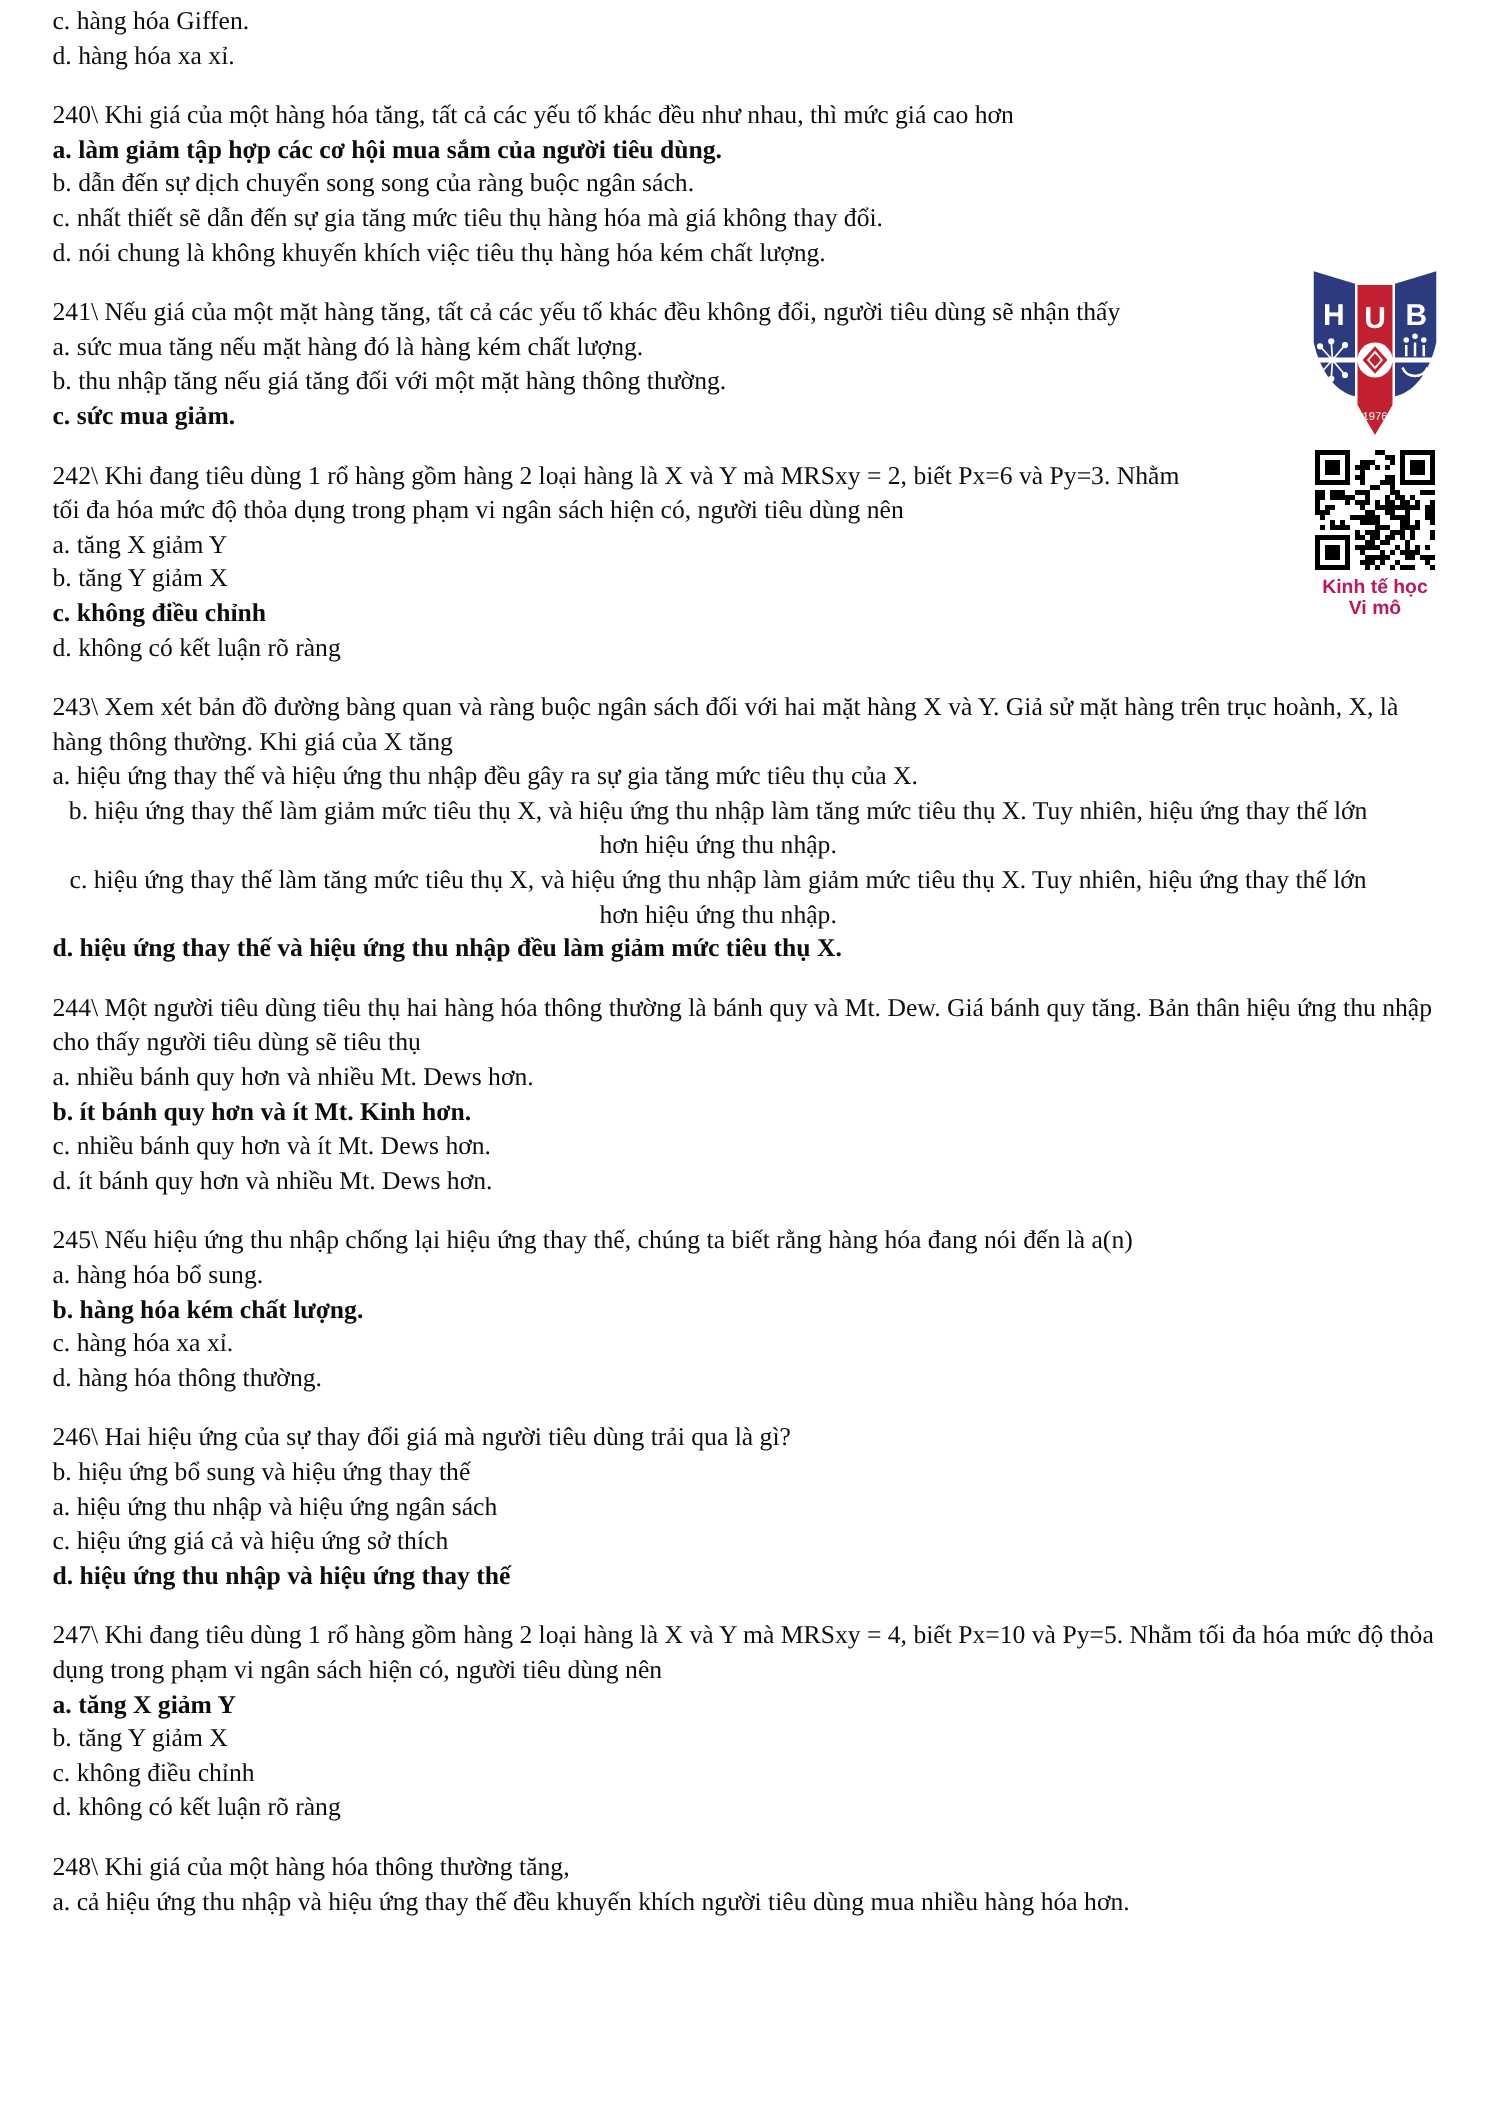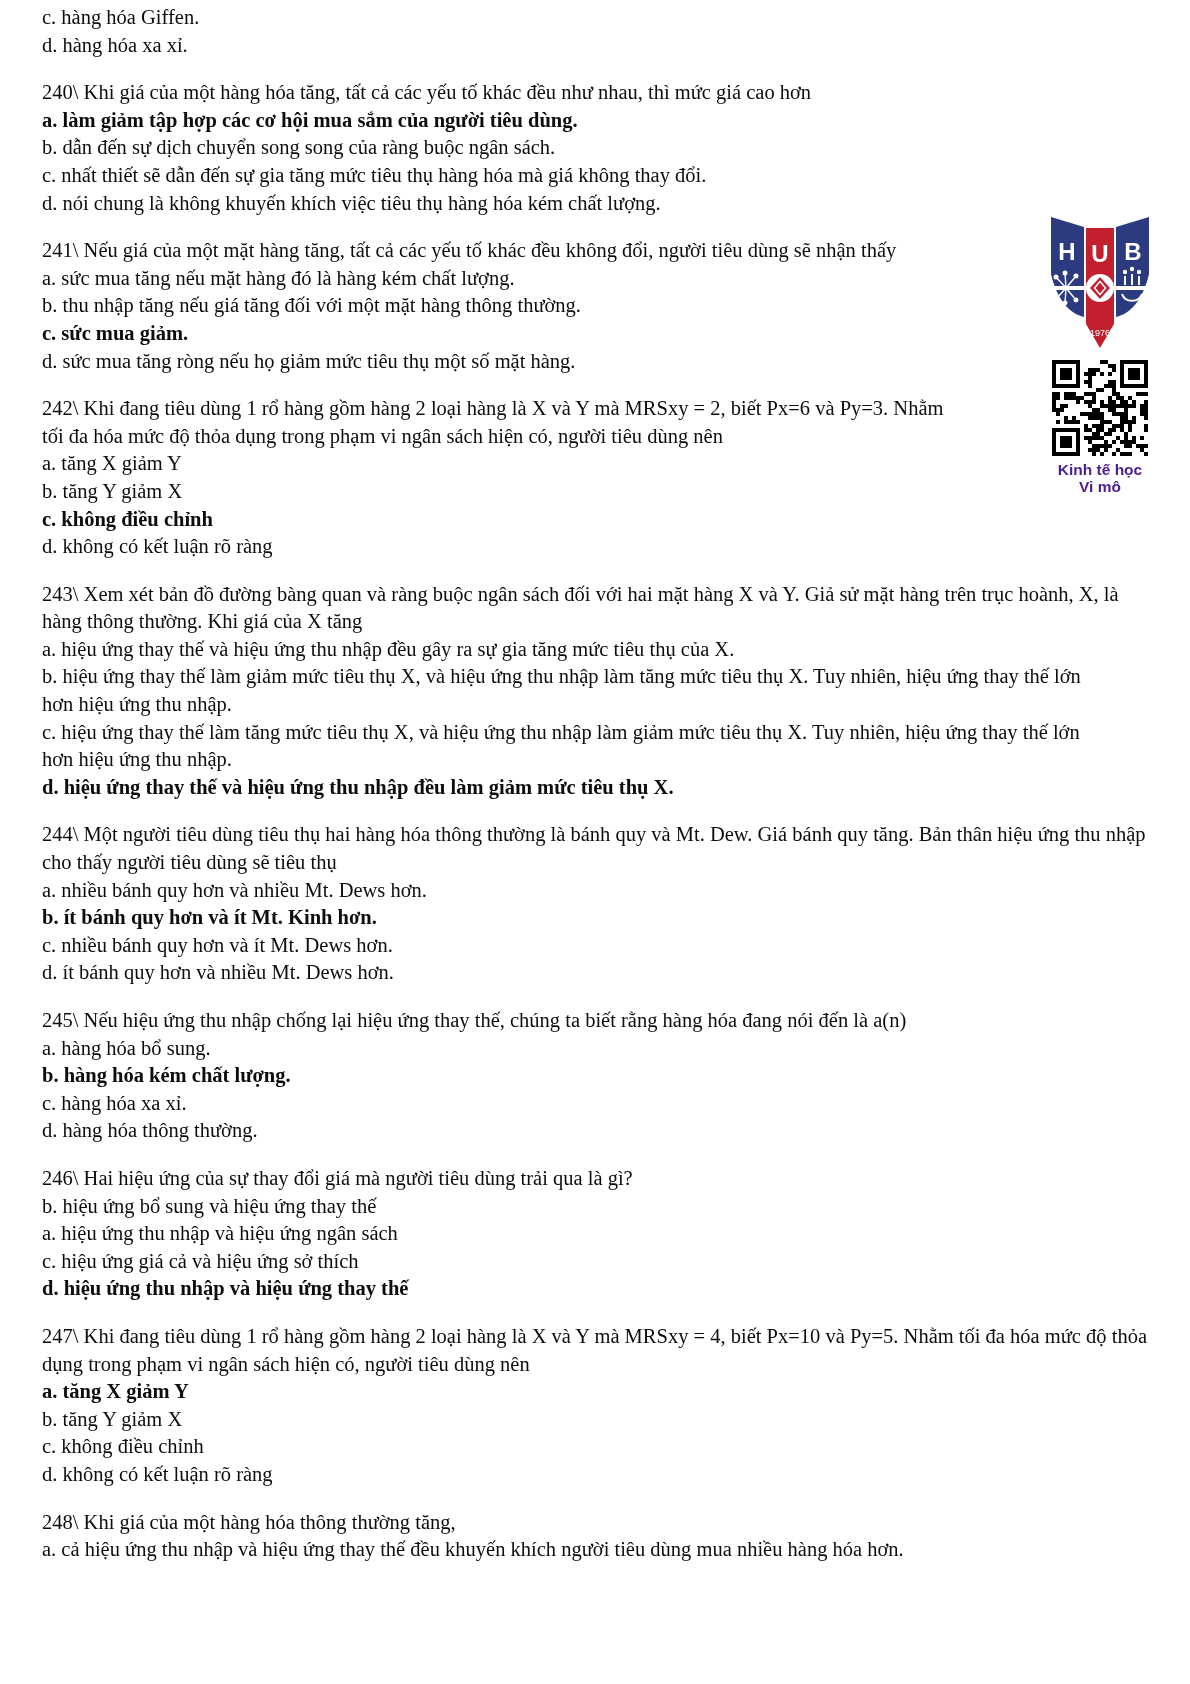--- a/index.html
+++ b/index.html
@@ -9,33 +9,33 @@
     position:relative;
     overflow:hidden;
     font-family:"Liberation Serif",serif;
     color:#0d0d0d;
   }
   .text-col{position:absolute;left:42px;top:4px;width:1140px;}
   p{margin:0;font-size:20.5px;line-height:27.6px;}
   .q{margin-top:20px;}
   .bold{font-weight:700;}
   .w920{max-width:925px;}
-  .w1060{max-width:1065px;}
+  .w1060{max-width:1065px;text-align:center;}
   .w1100{max-width:1105px;}
 
   .side{position:absolute;left:1048px;top:214px;width:104px;text-align:center;}
   .side svg.logo{display:block;margin:0 auto;}
   .qr{margin:10px auto 0;width:96px;height:96px;}
   .caption{
     margin-top:5px;
     font-family:"Liberation Sans",sans-serif;
     font-weight:700;
     font-size:15.5px;
     line-height:17px;
-    color:#4c1d95;
+    color:#be185d;
   }
 </style>
 </head>
 <body>
 
 <div class="text-col">
 
   <div>
     <p class="opt">c. hàng hóa Giffen.</p>
     <p class="opt">d. hàng hóa xa xỉ.</p>
@@ -47,21 +47,20 @@
     <p class="opt">b. dẫn đến sự dịch chuyển song song của ràng buộc ngân sách.</p>
     <p class="opt">c. nhất thiết sẽ dẫn đến sự gia tăng mức tiêu thụ hàng hóa mà giá không thay đổi.</p>
     <p class="opt">d. nói chung là không khuyến khích việc tiêu thụ hàng hóa kém chất lượng.</p>
   </div>
 
   <div class="q">
     <p class="stem w920">241\ Nếu giá của một mặt hàng tăng, tất cả các yếu tố khác đều không đổi, người tiêu dùng sẽ nhận thấy</p>
     <p class="opt">a. sức mua tăng nếu mặt hàng đó là hàng kém chất lượng.</p>
     <p class="opt">b. thu nhập tăng nếu giá tăng đối với một mặt hàng thông thường.</p>
     <p class="opt bold">c. sức mua giảm.</p>
-    <p class="opt">d. sức mua tăng ròng nếu họ giảm mức tiêu thụ một số mặt hàng.</p>
   </div>
 
   <div class="q">
     <p class="stem w920">242\ Khi đang tiêu dùng 1 rổ hàng gồm hàng 2 loại hàng là X và Y mà  MRSxy =  2, biết Px=6 và Py=3. Nhằm tối đa hóa mức độ thỏa dụng trong phạm vi ngân sách hiện có, người tiêu dùng nên</p>
     <p class="opt">a. tăng X giảm Y</p>
     <p class="opt">b. tăng Y giảm X</p>
     <p class="opt bold">c. không điều chỉnh</p>
     <p class="opt">d. không có kết luận rõ ràng</p>
   </div>
 

